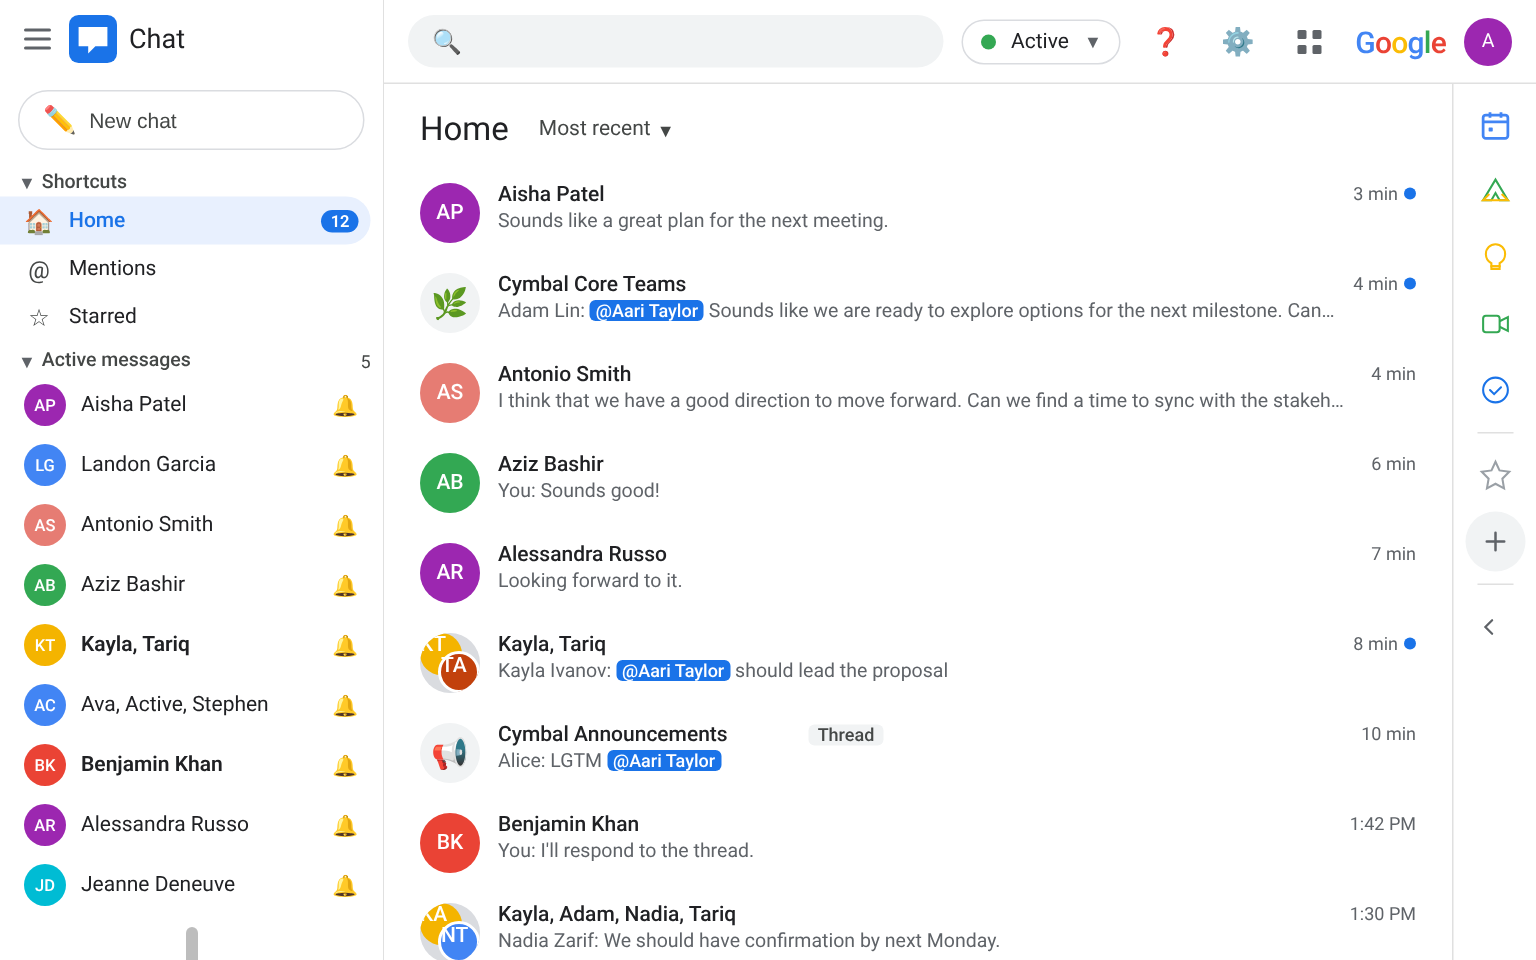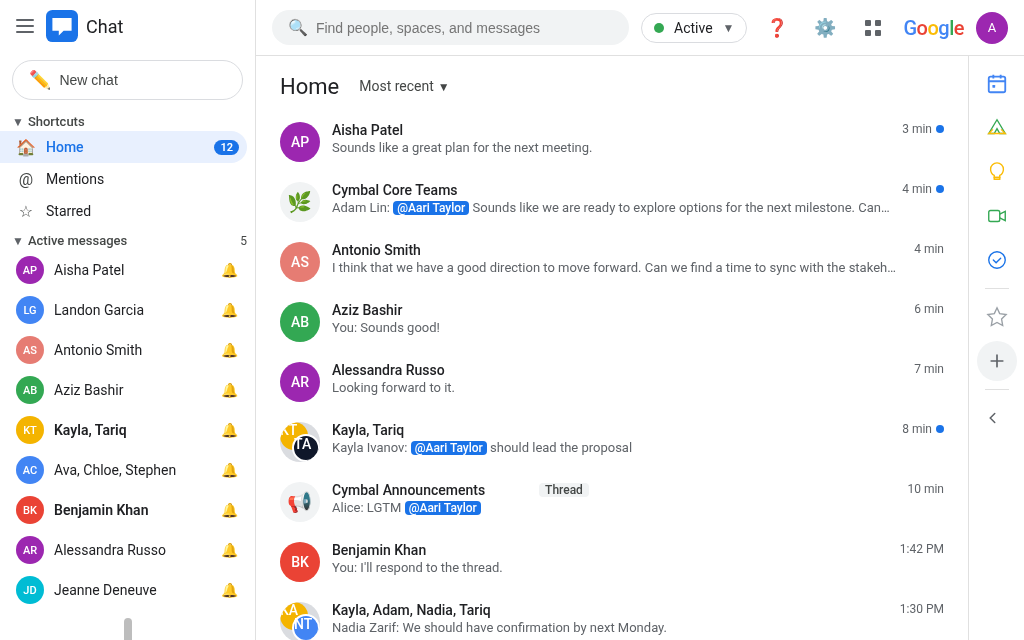--- a/index.html
+++ b/index.html
@@ -172,21 +172,21 @@
     <span class="item-label" style="">Aziz Bashir</span>
     <span class="notif-icon">🔔</span>
   </div>
       <div class="sidebar-item">
     <div class="avatar-sm" style="background:#f4b400">KT</div>
     <span class="item-label" style="font-weight:600;">Kayla, Tariq</span>
     <span class="notif-icon">🔔</span>
   </div>
       <div class="sidebar-item">
     <div class="avatar-sm" style="background:#4285f4">AC</div>
-    <span class="item-label" style="">Ava, Chloe, Stephen</span>
+    <span class="item-label" style="">Ava, Active, Stephen</span>
     <span class="notif-icon">🔔</span>
   </div>
       <div class="sidebar-item">
     <div class="avatar-sm" style="background:#ea4335">BK</div>
     <span class="item-label" style="font-weight:600;">Benjamin Khan</span>
     <span class="notif-icon">🔔</span>
   </div>
       <div class="sidebar-item">
     <div class="avatar-sm" style="background:#9c27b0">AR</div>
     <span class="item-label" style="">Alessandra Russo</span>
@@ -203,21 +203,20 @@
     <div class="scrollbar-thumb"></div>
   </div>
 
 </div>
 
 <div id="main">
 
   <div id="topbar">
     <div class="search-box">
       <span class="search-icon">🔍</span>
-      <input type="text" placeholder="Find people, spaces, and messages" style="">
     </div>
     <div class="topbar-right">
       <div class="status-pill">
         <div class="status-dot"></div>
         <span>Active</span>
         <span style="color:#5f6368;font-size:12px;">▼</span>
       </div>
       <div class="topbar-icon">❓</div>
       <div class="topbar-icon">⚙️</div>
       <div class="topbar-icon">
@@ -308,21 +307,21 @@
       <div class="chat-preview">Looking forward to it.</div>
     </div>
     <div class="chat-time">
       <span>7 min</span>
 
     </div>
   </div>
           <div class="chat-item">
     <div class="chat-avatar double">
       <div class="av1" style="background:#f4b400;">KT</div>
-      <div class="av2" style="background:#0f172a;">TA</div>
+      <div class="av2" style="background:#c2410c;">TA</div>
     </div>
     <div class="chat-body">
       <div class="chat-name">
                 <span>Kayla, Tariq</span>
               </div>
       <div class="chat-preview">Kayla Ivanov: <span class="mention-tag">@Aari Taylor</span> should lead the proposal</div>
     </div>
     <div class="chat-time">
       <span>8 min</span>
       <div class="unread-dot"></div>

